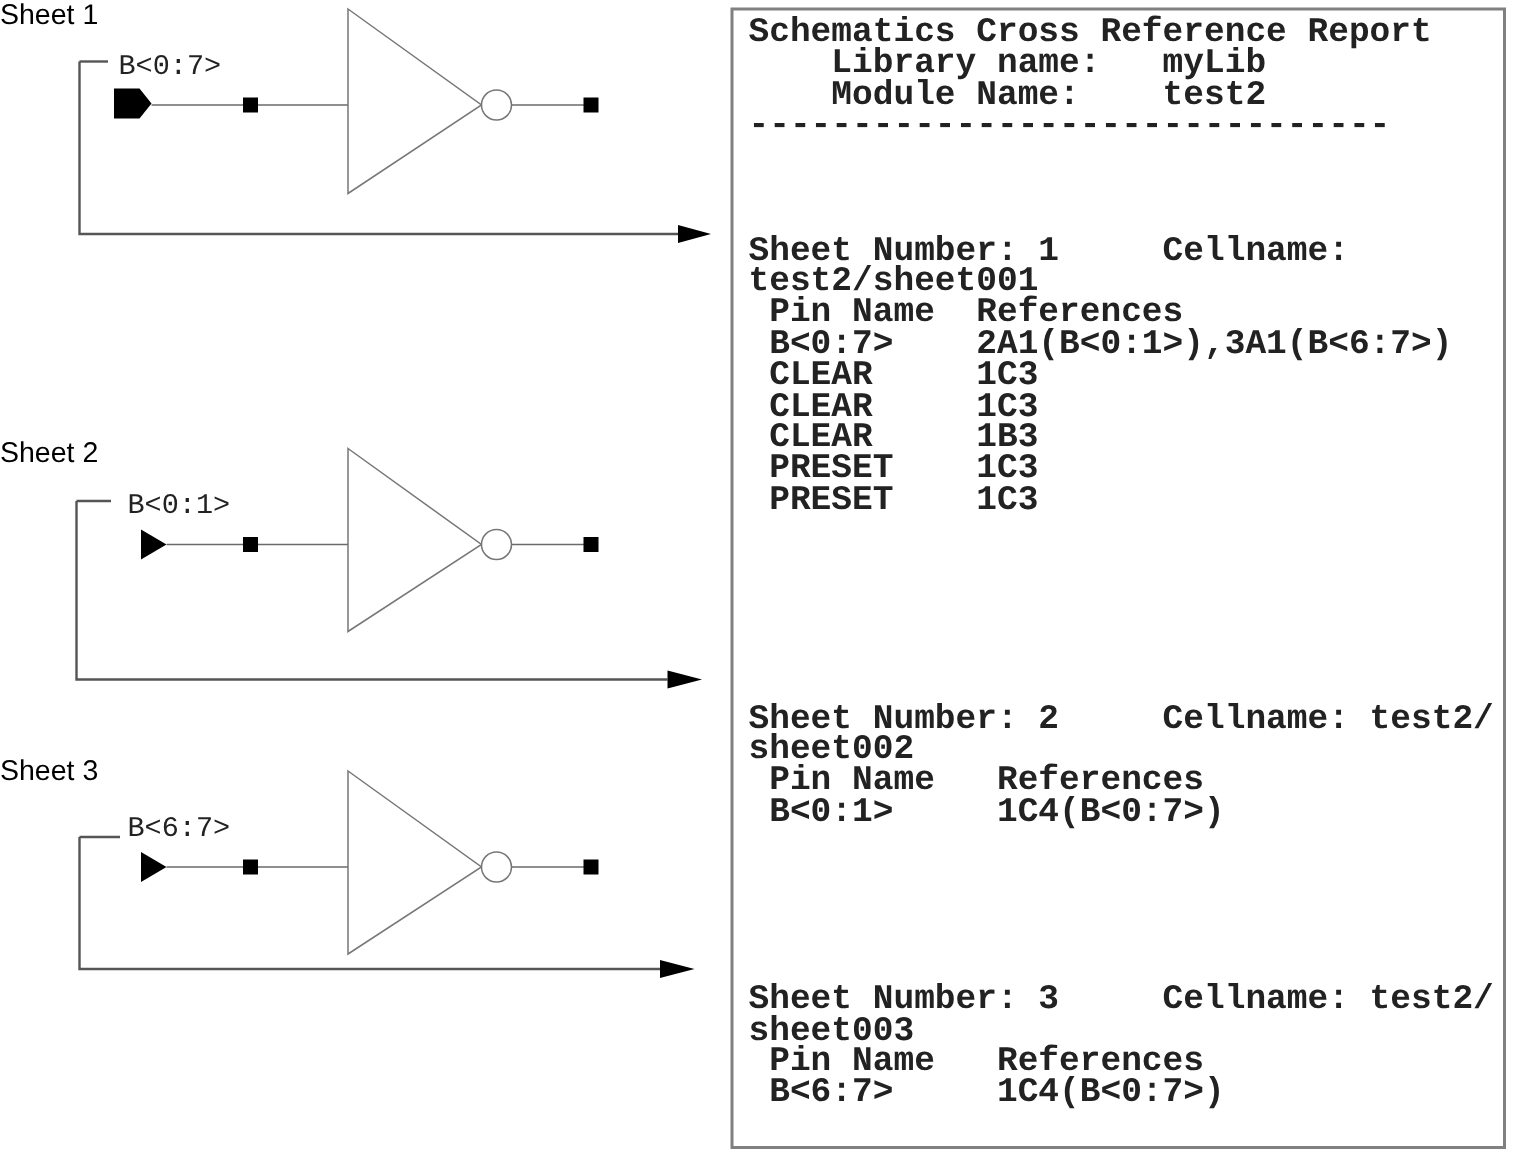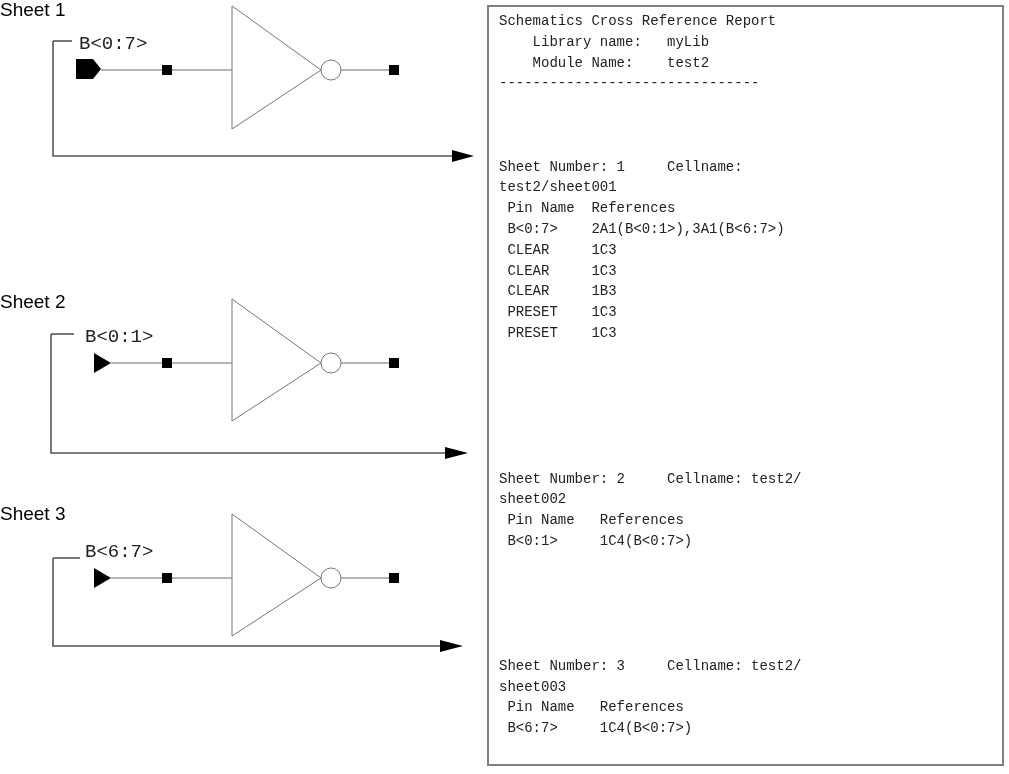--- a/index.html
+++ b/index.html
@@ -9,22 +9,22 @@
   .bus-label { font-family: "Liberation Mono", monospace; font-size: 19px; fill: #222; }
   .wire { stroke: #6a6a6a; stroke-width: 1; fill: none; }
   .feed { stroke: #555; stroke-width: 1.6; fill: none; }
   .gate { stroke: #777; stroke-width: 1; fill: #fff; }
   .report {
     position: absolute; left: 487px; top: 5px; width: 513px; height: 757px;
     border: 2px solid #808080; box-sizing: content-box; background: #fff;
   }
   .report pre {
     margin: 0; padding: 4px 0 0 10px;
-    font-family: "Liberation Mono", monospace; font-size: 14px; line-height: 20.8px;
-    color: #222; white-space: pre;
+    font-family: "Liberation Mono", monospace; font-size: 23px; line-height: 20.8px;
+    color: #222; white-space: pre; font-weight: bold;
   }
 </style>
 </head>
 <body>
 
 <svg id="diagram" width="1009" height="774">
 
   <g>
     <text class="sheet-label" x="0" y="16">Sheet 1</text>
     <path class="feed" d="M53,41 L53,156 L452,156"></path>

